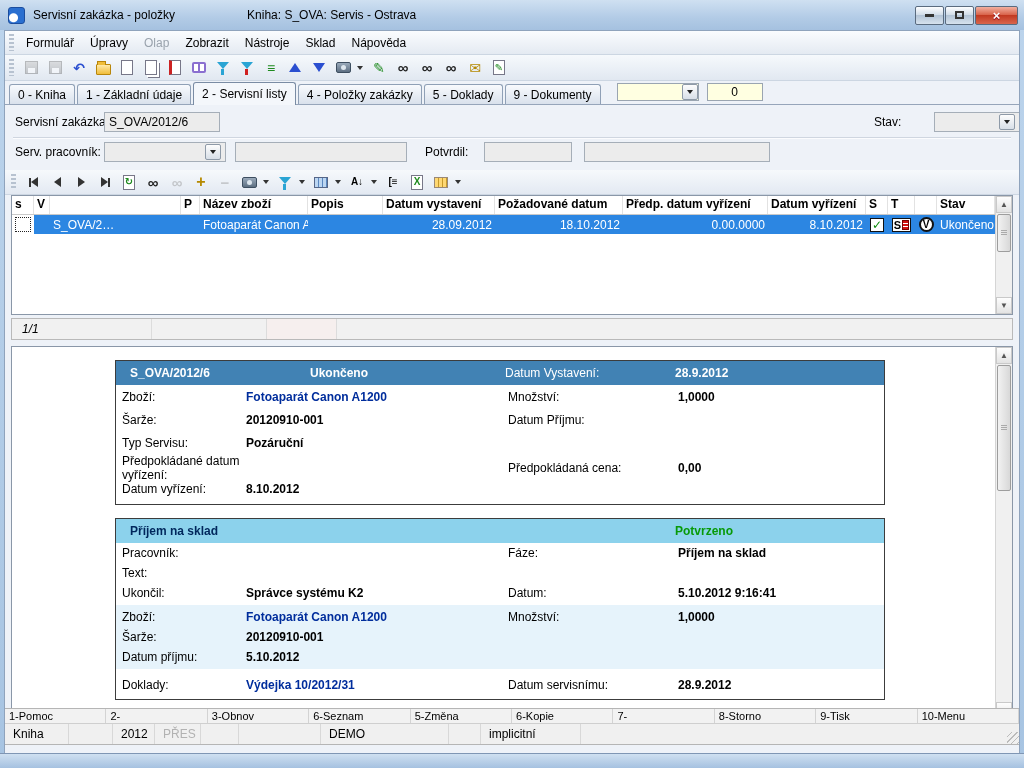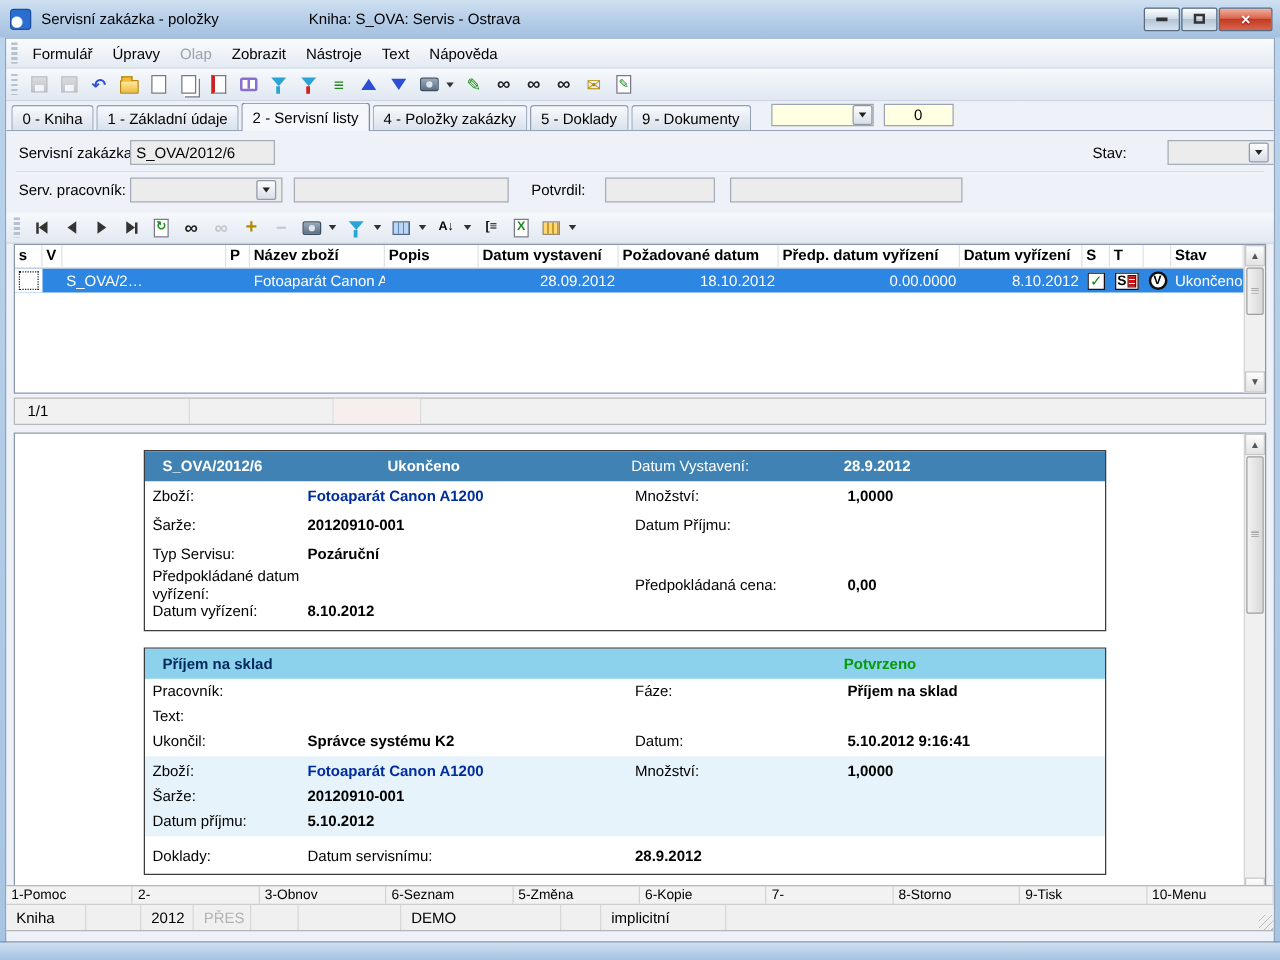--- a/index.html
+++ b/index.html
@@ -126,21 +126,21 @@
           background:linear-gradient(#fdfdfd,#e3e3e3); border:1px solid #c9c9c9; }
   .sthumb { margin:1px 1px; background:linear-gradient(90deg,#f2f2f2,#d8d8d8); border:1px solid #9d9d9d; border-radius:2px; position:relative; }
   .sthumb::after { content:""; position:absolute; left:3px; right:3px; top:50%; height:5px; margin-top:-3px;
                    background:repeating-linear-gradient(#aaa 0 1px, transparent 1px 2px); }
 
   
   .pager { margin:3px 6px 0 6px; height:22px; background:#f1f1f1; border:1px solid #b9b9b9;
            display:flex; align-items:center; }
   .pager .seg { height:100%; display:flex; align-items:center; padding:0 10px; border-right:1px solid #dcdcdc; }
   .pager .seg.pink { background:#f6efee; width:70px; }
-  .pager .seg.s1 { width:140px; }
+  .pager .seg.s1 { width:140px;font-style:italic; }
   .pager .seg.s2 { width:115px; }
 
   
   .detail { position:relative; margin:6px 6px 0 6px; height:374px; background:#fff;
             border:1px solid #8a97a8; display:flex; }
   .dmain { flex:1; overflow:hidden; }
   .sec { width:770px; margin:13px 0 0 103px; border:1px solid #3c3c3c; background:#fff; }
   .sec-h1 { height:24px; background:#4182b4; color:#fff; font-weight:bold; display:grid;
             grid-template-columns:180px 195px 170px 1fr; align-items:center; padding-left:14px; }
   .sec-h1 .lab { font-weight:normal; }
@@ -191,21 +191,21 @@
 
   <div class="client">
 
     <div class="menubar">
       <span class="grip"></span>
       <span class="menu-item">Formulář</span>
       <span class="menu-item">Úpravy</span>
       <span class="menu-item disabled">Olap</span>
       <span class="menu-item">Zobrazit</span>
       <span class="menu-item">Nástroje</span>
-      <span class="menu-item">Text</span>
+      <span class="menu-item">Sklad</span>
       <span class="menu-item">Nápověda</span>
     </div>
 
     <div class="toolbar">
       <span class="grip"></span>
       <span class="tbtn disabled">
           <span class="floppy"></span>
         </span>
       <span class="tbtn disabled">
           <span class="floppy"></span>
@@ -511,20 +511,21 @@
               </div>
             <div class="drow h20">
                 <span>Datum příjmu:</span>
                 <span class="dval">5.10.2012</span>
                 <span></span>
                 <span></span>
               </div>
           </div>
           <div class="drow h21" style="margin-top:5px">
               <span>Doklady:</span>
+              <span class="dlink">Výdejka 10/2012/31</span>
               <span>Datum servisnímu:</span>
               <span class="dval">28.9.2012</span>
             </div>
           <div class="pad"></div>
         </div>
 
       </div>
 
       <div class="vscroll">
         <div class="sbtn">▲</div>

